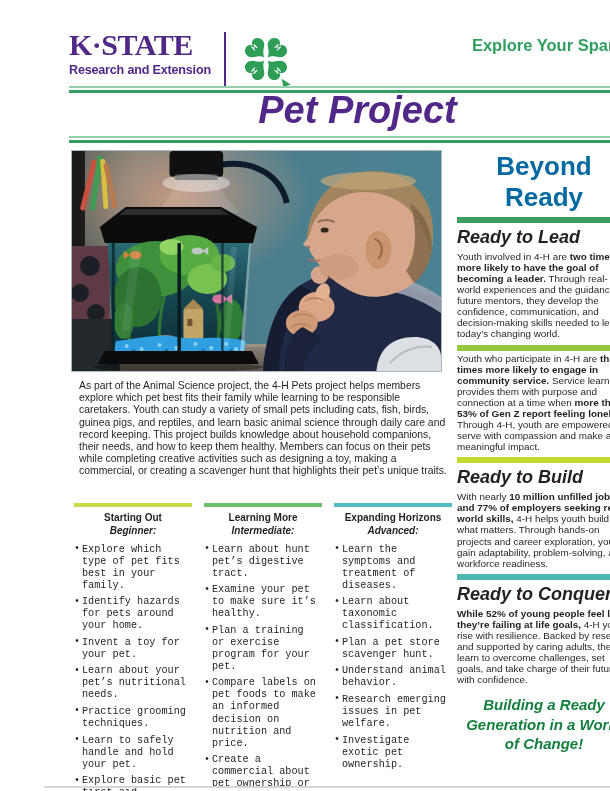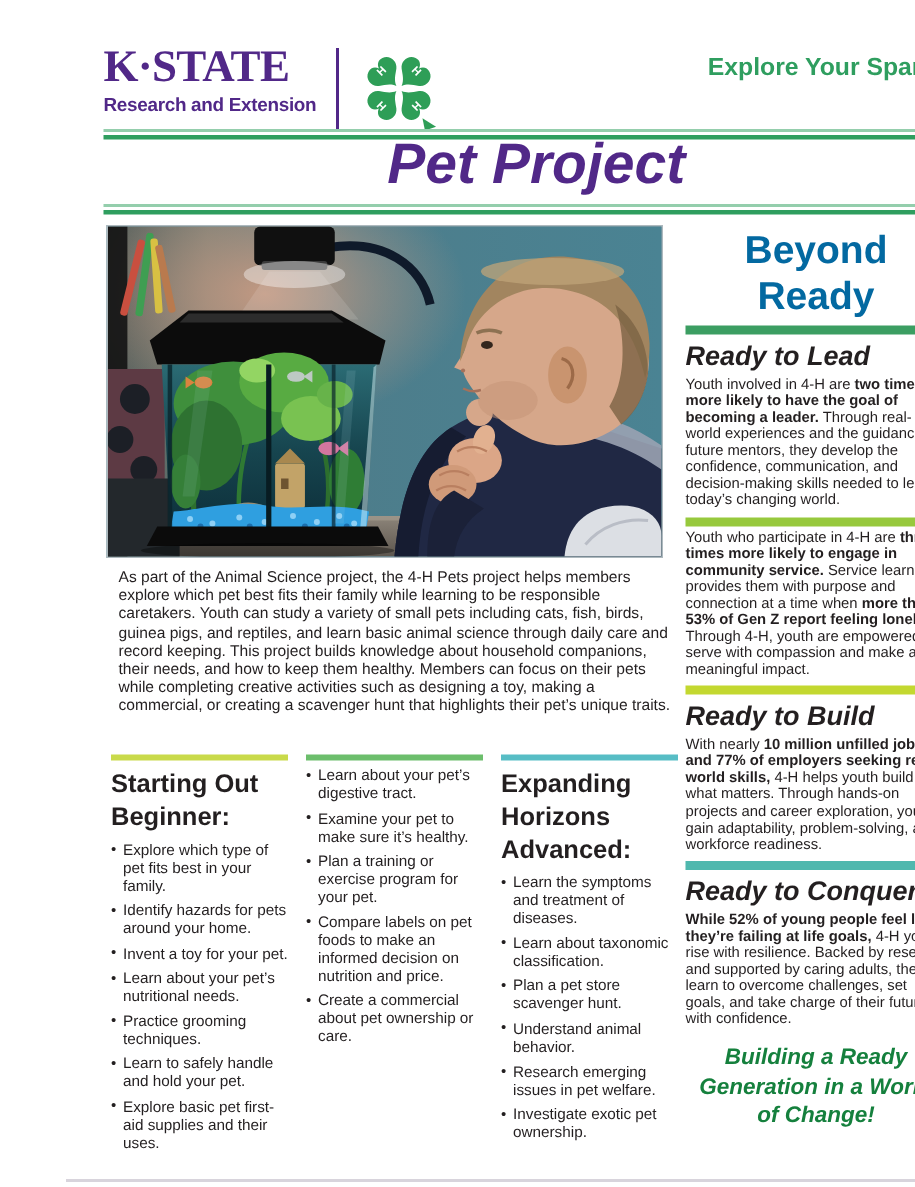--- a/index.html
+++ b/index.html
@@ -32,24 +32,24 @@
   .photo svg{display:block;width:100%;height:100%;}
 
   
   .intro{position:absolute;left:35px;top:380px;width:372px;margin:0;
          font-size:10.4px;line-height:1.17;}
 
   
   .levels{position:absolute;left:30px;top:503px;width:378px;display:flex;gap:12px;}
   .level{flex:1;min-width:0;}
   .level-bar{height:4px;margin-bottom:5px;}
-  .level h2{margin:0 0 6px;font-size:17px;line-height:1.28;color:#231F20;}
-  .level h2 .sub{}
+  .level h2{margin:0 0 6px;text-align:center;font-size:10px;line-height:1.28;color:#231F20;}
+  .level h2 .sub{font-style:italic;}
   .level ul{list-style:none;margin:0;padding:0;font-size:10.2px;line-height:1.18;}
-  .level ul li{position:relative;padding-left:8px;margin-bottom:4.5px;}
+  .level ul li{position:relative;padding-left:8px;margin-bottom:4.5px;font-family:Liberation Mono, monospace;}
   .level ul li::before{content:"\2022";position:absolute;left:0;top:-0.5px;font-size:10px;}
 
   
   .sidebar{position:absolute;left:413px;top:151px;width:174px;}
   .sidebar-title{margin:0 0 4px;text-align:center;font-size:26px;font-weight:bold;color:#0369a1;}
   .s-bar{height:6px;width:163px;margin:2px 0;}
   .sidebar h3{font-size:18px;font-weight:bold;font-style:italic;color:#231F20;
               margin:5px 0 3px;line-height:1.1;}
   .sidebar p.body{margin:0 0 5px;font-size:9.9px;line-height:1.12;}
   .sidebar .b{font-weight:bold;}
@@ -261,22 +261,24 @@
           <li>Identify hazards for pets around your home.</li>
           <li>Invent a toy for your pet.</li>
           <li>Learn about your pet’s nutritional needs.</li>
           <li>Practice grooming techniques.</li>
           <li>Learn to safely handle and hold your pet.</li>
           <li>Explore basic pet first-aid supplies and their uses.</li>
         </ul>
     </section>
     <section class="level">
       <div class="level-bar" style="background: rgb(108, 190, 108);"></div>
+      <h2><span>Learning More</span><br>
+        <span class="sub">Intermediate:</span></h2>
       <ul>
-          <li>Learn about your pet’s digestive tract.</li>
+          <li>Learn about hunt pet’s digestive tract.</li>
           <li>Examine your pet to make sure it’s healthy.</li>
           <li>Plan a training or exercise program for your pet.</li>
           <li>Compare labels on pet foods to make an informed decision on nutrition and price.</li>
           <li>Create a commercial about pet ownership or care.</li>
         </ul>
     </section>
     <section class="level">
       <div class="level-bar" style="background: rgb(87, 189, 197);"></div>
       <h2><span>Expanding Horizons</span><br>
         <span class="sub">Advanced:</span></h2>

